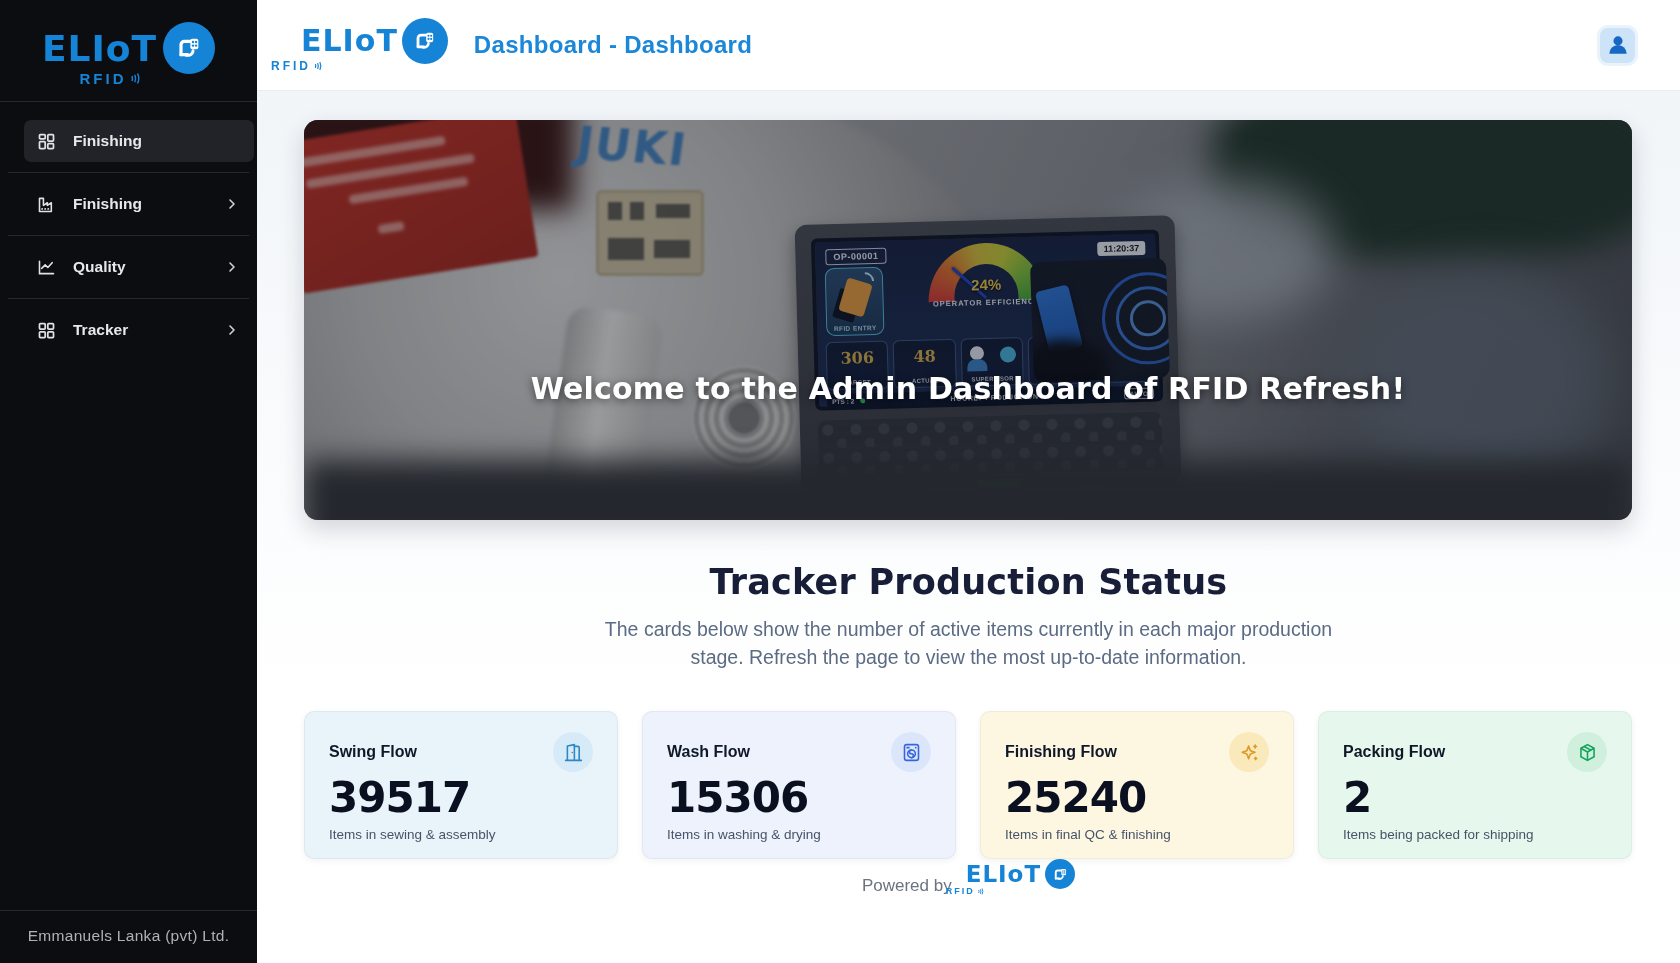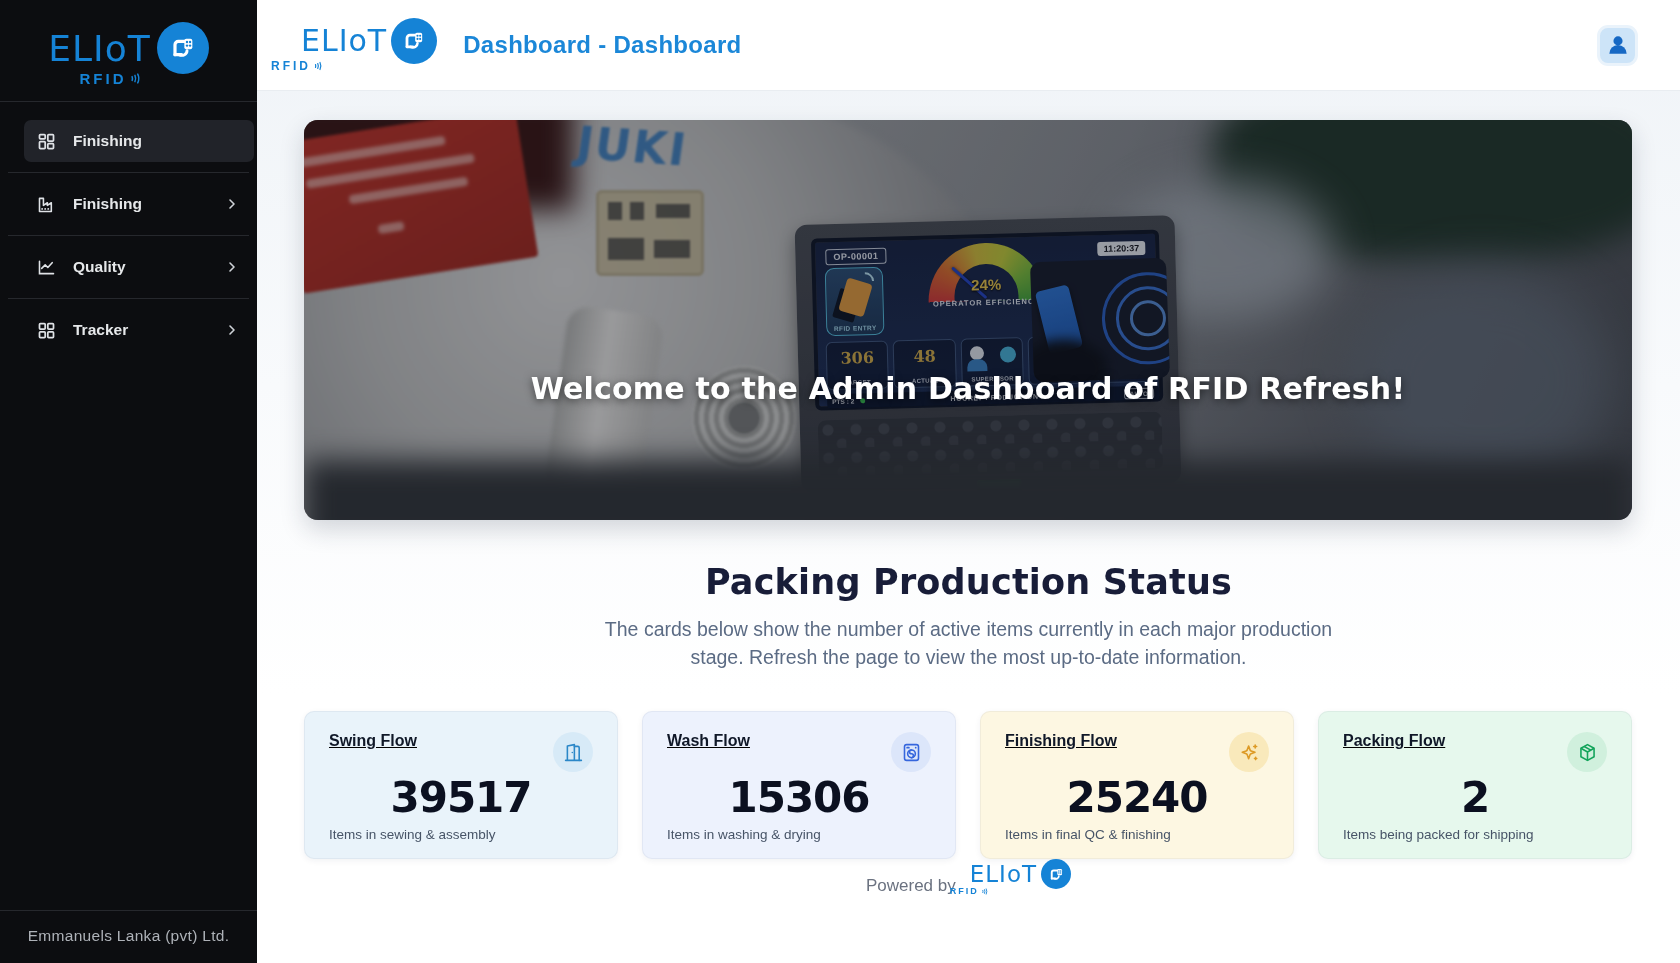--- a/index.html
+++ b/index.html
@@ -3,21 +3,21 @@
 <meta charset="utf-8">
 <style>
   * { margin:0; padding:0; box-sizing:border-box; }
   html,body { width:1680px; height:963px; overflow:hidden; font-family:"Liberation Sans",sans-serif; background:#fff; }
   .app { display:flex; width:100%; height:100%; }
 
   
   .sidebar { width:257px; min-width:257px; background:#0c0d10; color:#e7e9ec; display:flex; flex-direction:column; position:relative; }
   .side-logo { padding:22px 0 14px 0; display:flex; flex-direction:column; align-items:center; }
   .side-logo-row { display:flex; align-items:center; gap:6px; }
-  .brand-word { color:#1583d6; font-weight:400; font-size:36px; letter-spacing:1px; font-family:"DejaVu Sans",sans-serif; }
+  .brand-word { color:#1583d6; font-weight:700; font-size:36px; letter-spacing:1px; font-family:"DejaVu Sans",sans-serif; }
   .brand-badge { width:52px; height:52px; border-radius:50%; background:#1583d6; display:flex; align-items:center; justify-content:center; }
   .brand-badge svg { width:32px; height:32px; }
   .brand-sub { display:flex; align-items:center; gap:2px; margin-top:-4px; margin-left:-34px; }
   .brand-sub span { color:#1583d6; font-weight:800; font-size:15px; letter-spacing:3px; }
   .side-sep { height:1px; background:#26282d; width:100%; }
   .nav { padding:18px 0 0 0; display:flex; flex-direction:column; }
   .nav-item { display:flex; align-items:center; gap:16px; height:42px; margin:0 3px 0 24px; padding:0 14px 0 12px; border-radius:7px; cursor:pointer; color:#e6e8ea; font-size:15.5px; font-weight:700; }
   .nav-item.active { background:#212329; }
   .nav-item .nicon { width:21px; height:21px; color:#dfe2e6; display:flex; }
   .nav-item .nicon svg { width:21px; height:21px; }
@@ -101,25 +101,25 @@
   .hero-tint { left:0; top:0; width:100%; height:100%; background:rgba(14,17,26,.38); }
   .welcome { left:0; top:67%; width:100%; transform:translateY(-50%); text-align:center; color:#ffffff; font-size:30px; font-weight:800; font-family:"DejaVu Sans",sans-serif; letter-spacing:.2px; text-shadow:0 2px 8px rgba(0,0,0,.55); }
 
   
   .section-title { margin-top:42px; text-align:center; color:#181d38; font-size:35px; font-weight:800; font-family:"DejaVu Sans",sans-serif; letter-spacing:.2px; }
   .section-sub { margin:14px auto 0 auto; width:800px; text-align:center; color:#5b6b84; font-size:19.5px; line-height:1.42; }
 
   
   .cards { display:flex; gap:24px; margin:40px 48px 0 47px; }
   .card { flex:1; height:148px; border-radius:10px; padding:20px 24px 16px 24px; display:flex; flex-direction:column; box-shadow:0 2px 6px rgba(25,40,70,.06); border:1px solid rgba(20,40,80,.05); }
-  .card-top { display:flex; justify-content:space-between;text-decoration:underline; }
+  .card-top { display:flex; align-items:center; justify-content:space-between; }
   .card-title { font-size:16px; font-weight:700; color:#101828; }
   .card-icon { width:40px; height:40px; border-radius:50%; display:flex; align-items:center; justify-content:center; }
   .card-icon svg { width:21px; height:21px; }
-  .card-value { margin-top:4px; font-family:"DejaVu Sans",sans-serif; font-weight:800; font-size:42px; color:#0b1020; letter-spacing:-1px; line-height:1.05;text-align:center; }
+  .card-value { margin-top:4px; font-family:"DejaVu Sans",sans-serif; font-weight:800; font-size:42px; color:#0b1020; letter-spacing:-1px; line-height:1.05; }
   .card-caption { margin-top:auto; font-size:13.5px; color:#475467; }
 
   
   .powered { display:flex; align-items:flex-end; justify-content:center; gap:14px; }
   .powered-text { color:#6b7280; font-size:17px; }
   .powered .brand-word { font-size:23px; }
   .powered .brand-badge { width:30px; height:30px; }
   .powered .brand-badge svg { width:19px; height:19px; }
   .powered .brand-sub { margin-left:-20px; margin-top:-3px; }
   .powered .brand-sub span { font-size:9px; letter-spacing:2px; }
@@ -349,21 +349,21 @@
           <div class="arc arc3"></div>
           <div class="blue-card"></div>
           <div class="hand-shadow"></div>
         </div>
 
         <div class="hero-bottom"></div>
         <div class="hero-tint"></div>
         <div class="welcome">Welcome to the Admin Dashboard of RFID Refresh!</div>
       </div>
 
-      <h2 class="section-title">Packing Production Status</h2>
+      <h2 class="section-title">Tracker Production Status</h2>
       <p class="section-sub"><span>The cards below show the number of active items currently in each major production</span><br><span>stage. Refresh the page to view the most up-to-date information.</span></p>
 
       <div class="cards">
 
         <div class="card" style="background: rgb(233, 243, 250);">
           <div class="card-top">
             <div class="card-title">Swing Flow</div>
             <div class="card-icon" style="background: rgb(215, 234, 247); color: rgb(43, 135, 200);">
               <svg viewBox="0 0 24 24" fill="none" stroke="currentColor" stroke-width="1.8">
                   <path d="M5 21V4.5L13 3v18" stroke-linejoin="round"></path>

